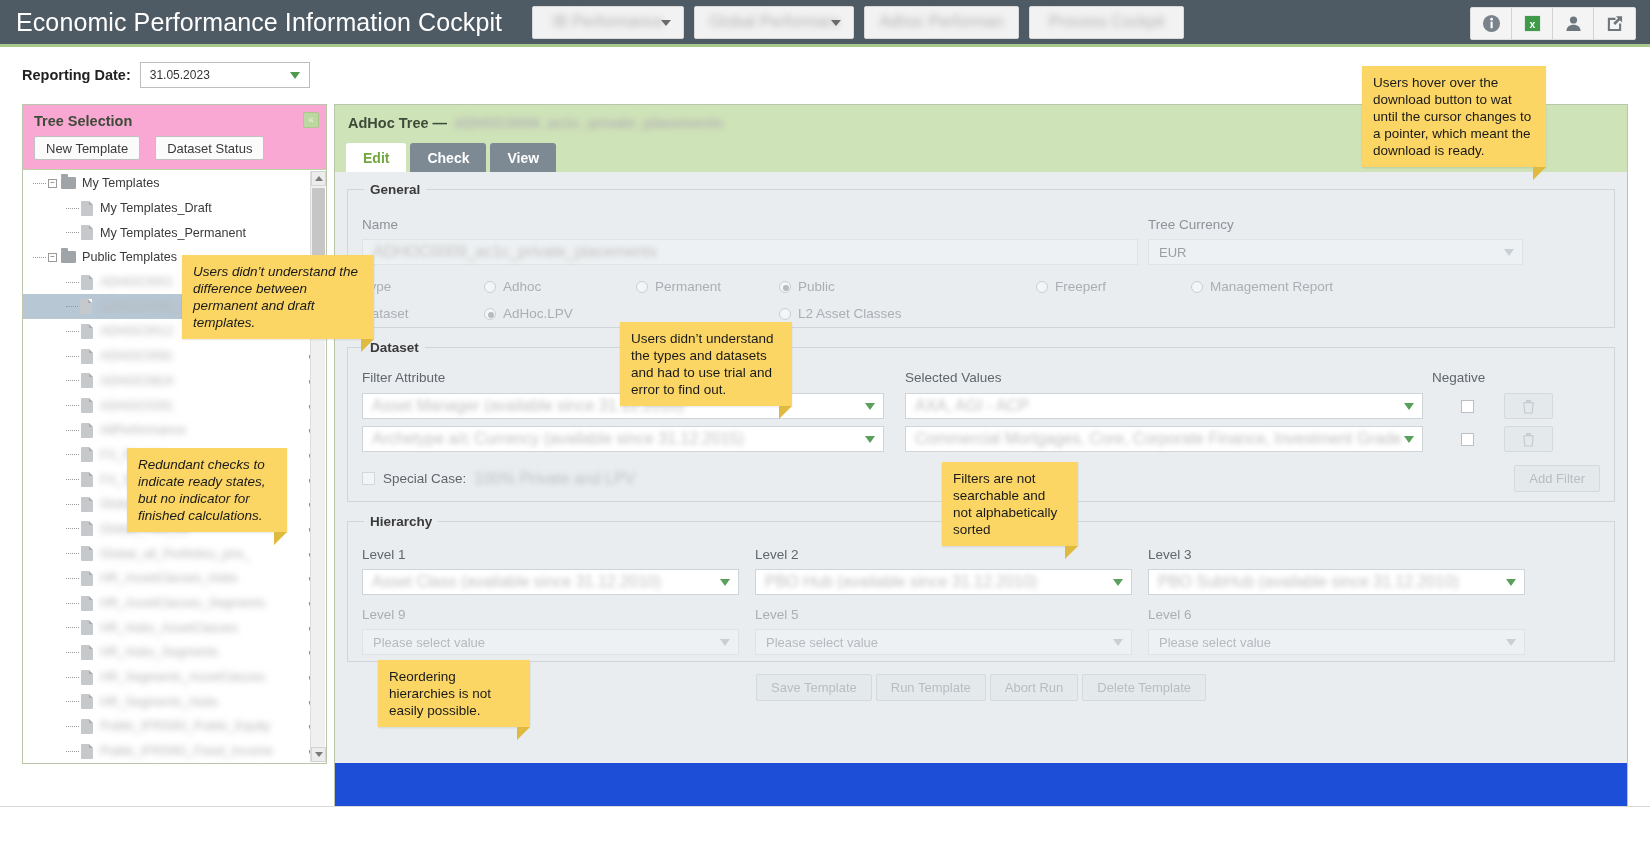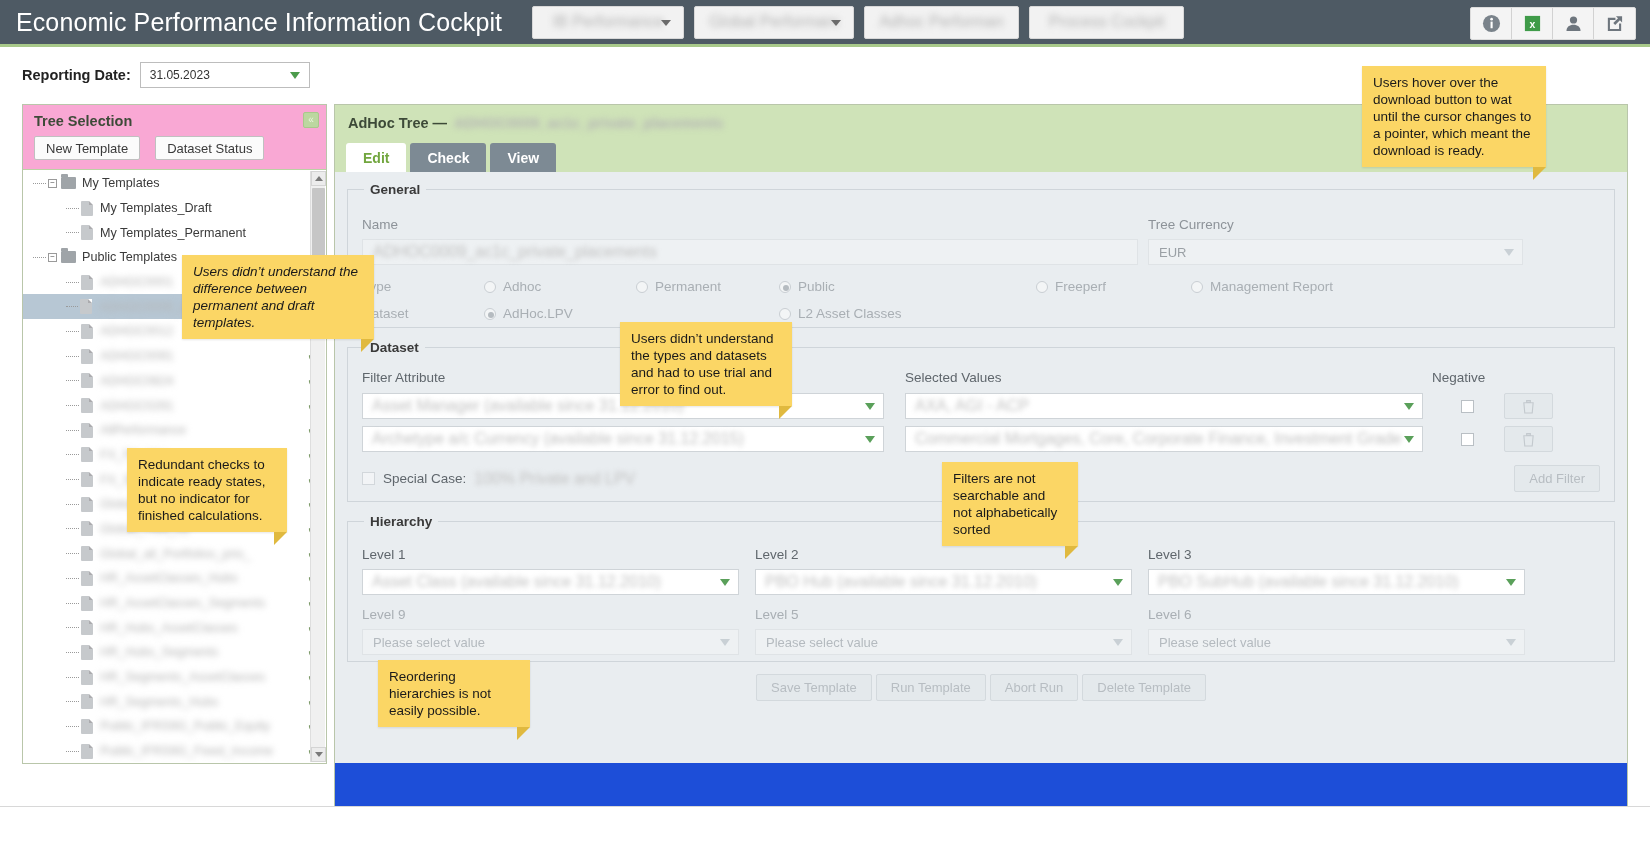--- a/index.html
+++ b/index.html
@@ -695,21 +695,21 @@
   <div class="note" style="left:182px; top:255px; width:192px;font-style:italic;">
     <span>Users didn’t understand the difference between permanent and draft templates.</span>
     <span class="tail tail-br"></span>
   </div>
 
   <div class="note" style="left:620px; top:322px; width:172px;">
     <span>Users didn’t understand the types and datasets and had to use trial and error to find out.</span>
     <span class="tail tail-br"></span>
   </div>
 
-  <div class="note" style="left:127px; top:448px; width:160px;">
+  <div class="note" style="left:127px; top:448px; width:160px;font-style:italic;">
     <span>Redundant checks to indicate ready states, but no indicator for finished calculations.</span>
     <span class="tail tail-br"></span>
   </div>
 
   <div class="note" style="left:942px; top:462px; width:136px;">
     <span>Filters are not searchable and not alphabetically sorted</span>
     <span class="tail tail-br"></span>
   </div>
 
   <div class="note" style="left:378px; top:660px; width:152px;">

